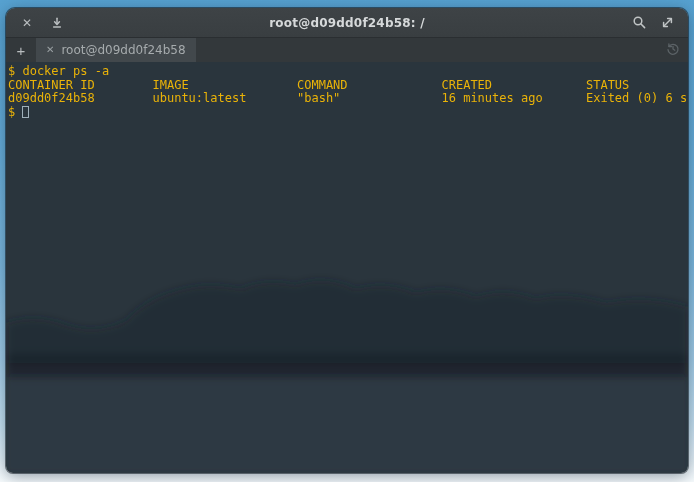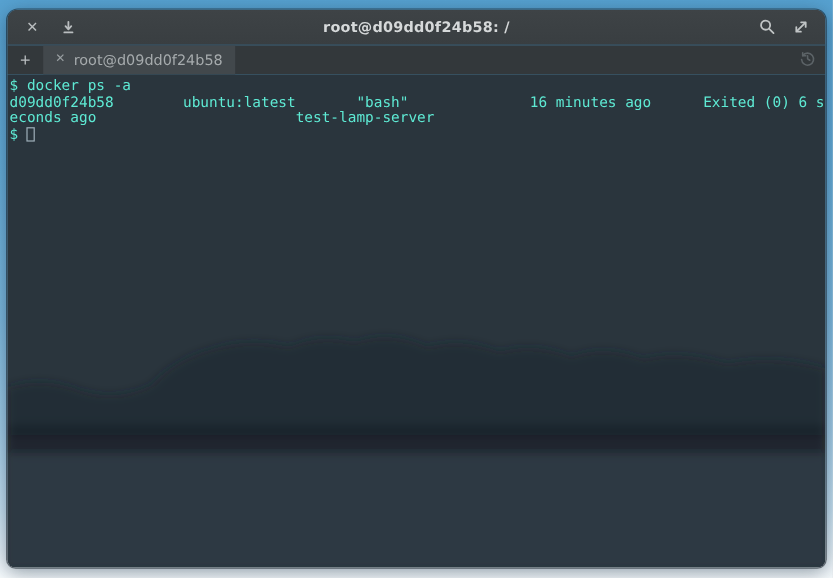--- a/index.html
+++ b/index.html
@@ -57,21 +57,21 @@
     background: transparent; border: none; color: #5c6367;
   }
   
   .terminal {
     flex: 1; background: #2a353d; position: relative; overflow: hidden;
   }
   .term-bgart { position: absolute; left: 0; bottom: 0; width: 682px; height: 410px; }
   .term-text {
     position: absolute; left: 2px; top: 3px; right: 0;
     font-family: "DejaVu Sans Mono", monospace;
-    font-size: 12px; line-height: 13.5px; color: #5eead4;
+    font-size: 12px; line-height: 13.5px; color: #eab308;
   }
   .term-line { white-space: pre; height: 13.5px; }
   .prompt-line { white-space: pre; height: 13.5px; display: flex; align-items: flex-start; }
   .cursor {
     display: inline-block; width: 7px; height: 12px; margin-top: 0.5px;
     border: 1px solid #9fb0ba; background: transparent;
   }
 </style>
 </head>
 <body>
@@ -149,20 +149,20 @@
       <defs>
         <filter id="soft" x="-5%" y="-5%" width="110%" height="110%">
           <feGaussianBlur stdDeviation="4"></feGaussianBlur>
         </filter>
       </defs>
     </svg>
 
     <div class="term-text">
       <div>
           <div class="term-line">$ docker ps -a</div>
+          <div class="term-line">CONTAINER ID        IMAGE               COMMAND             CREATED             STATUS</div>
           <div class="term-line">d09dd0f24b58        ubuntu:latest       "bash"              16 minutes ago      Exited (0) 6 s</div>
-          <div class="term-line">econds ago                       test-lamp-server</div>
         </div>
       <div class="prompt-line"><span>$ </span><span class="cursor"></span></div>
     </div>
   </div>
 
 </div>
 
 </body></html>

